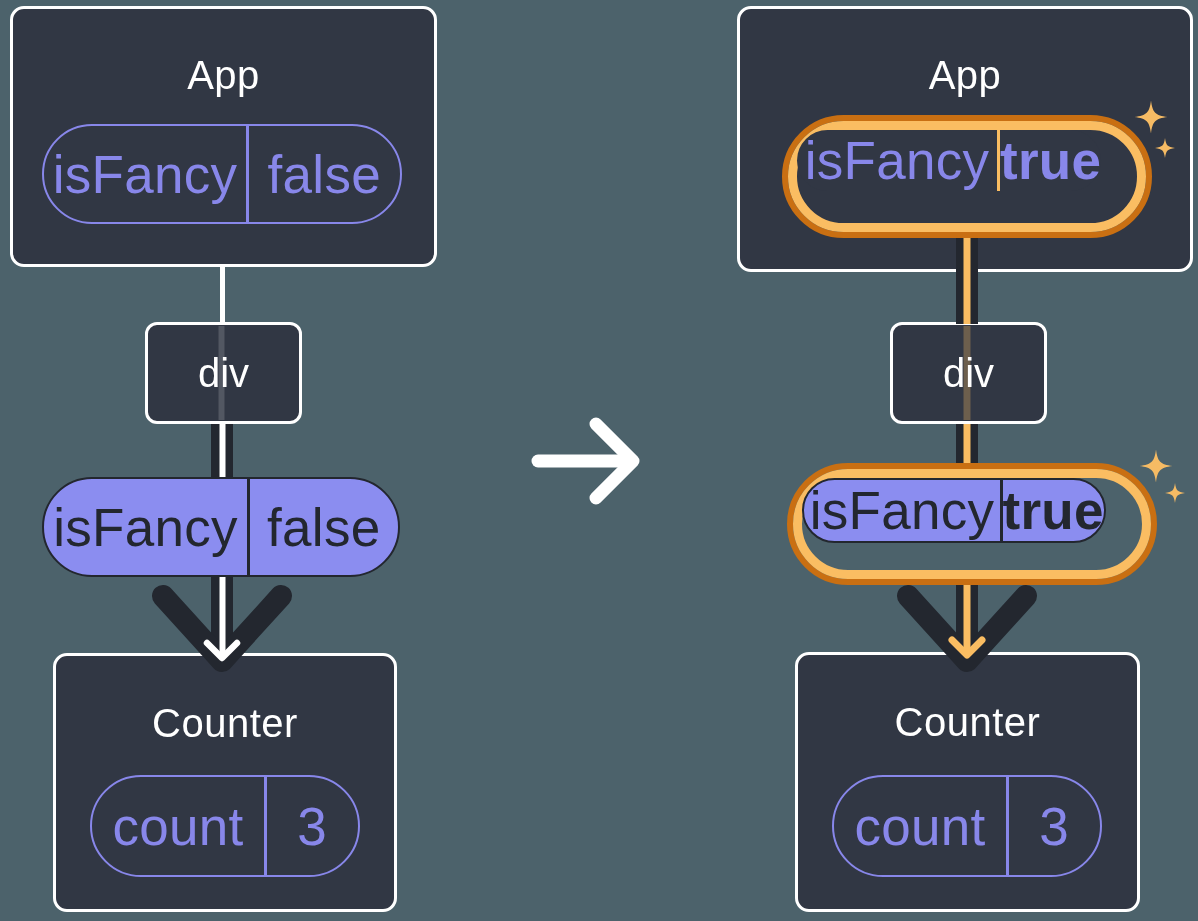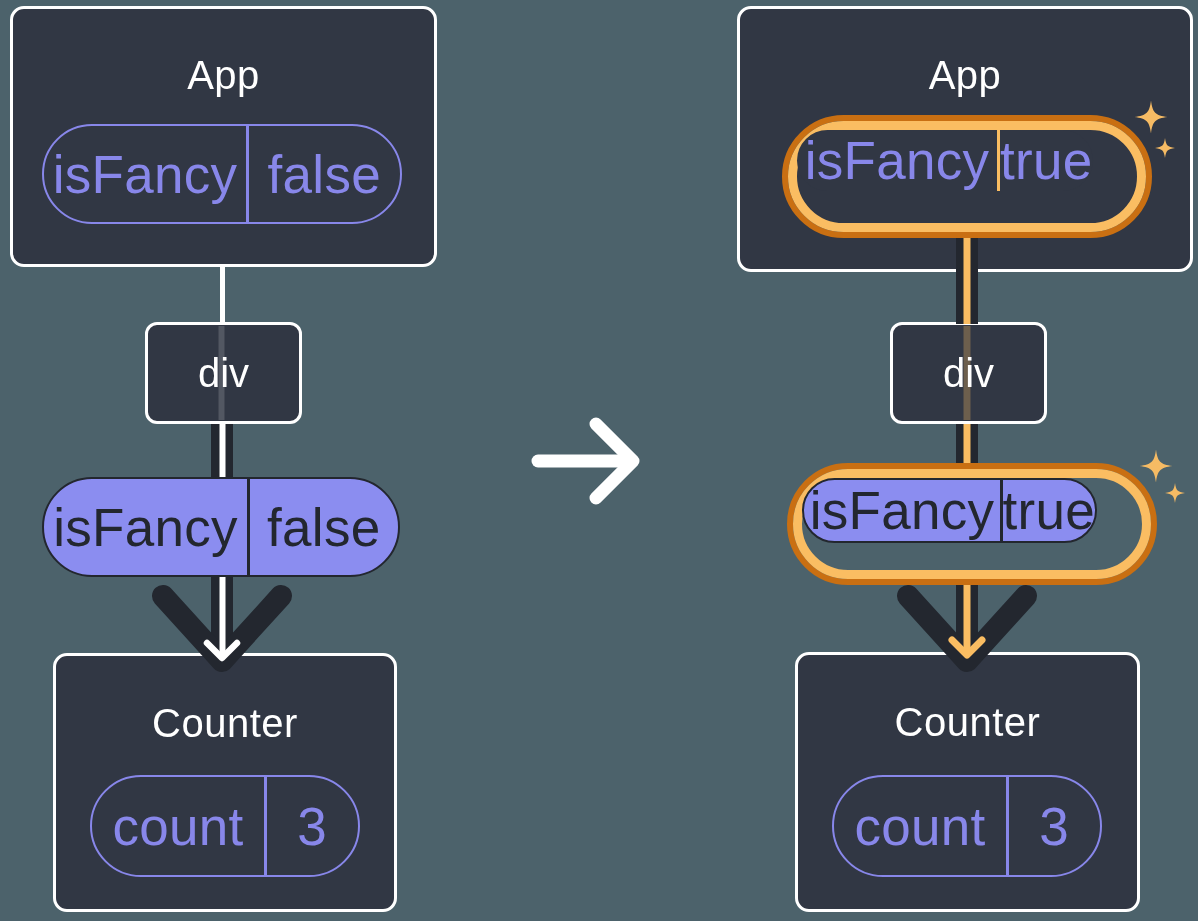--- a/index.html
+++ b/index.html
@@ -38,21 +38,21 @@
   
   .pill{display:flex;align-items:stretch;overflow:hidden}
   .cell{display:flex;align-items:center;justify-content:center;font-size:53px;letter-spacing:.3px}
   .divider{flex:0 0 auto}
   .outline{border:2.5px solid var(--purple);border-radius:52px;background:transparent}
   .outline .cell{color:var(--purple)}
   .outline .divider{width:2.5px;background:var(--purple)}
   .filled{background:var(--purple_fill);border:2.5px solid var(--dark);border-radius:52px}
   .filled .cell{color:var(--dark)}
   .filled .divider{width:2.5px;background:var(--dark)}
-  .bold{font-weight:400}
+  .bold{font-weight:700}
 
   .l-app-pill{left:42px;top:124px;width:360px;height:100px}
   .l-app-pill .name{width:202px}  .l-app-pill .value{flex:1}
   .l-mid-pill{left:42px;top:477px;width:358px;height:100px}
   .l-mid-pill .name{width:203px}  .l-mid-pill .value{flex:1}
   .l-counter-pill{left:90px;top:775px;width:270px;height:102px}
   .l-counter-pill .name{width:172px} .l-counter-pill .value{flex:1}
   .r-counter-pill{left:832px;top:775px;width:270px;height:102px}
   .r-counter-pill .name{width:172px} .r-counter-pill .value{flex:1}
 

